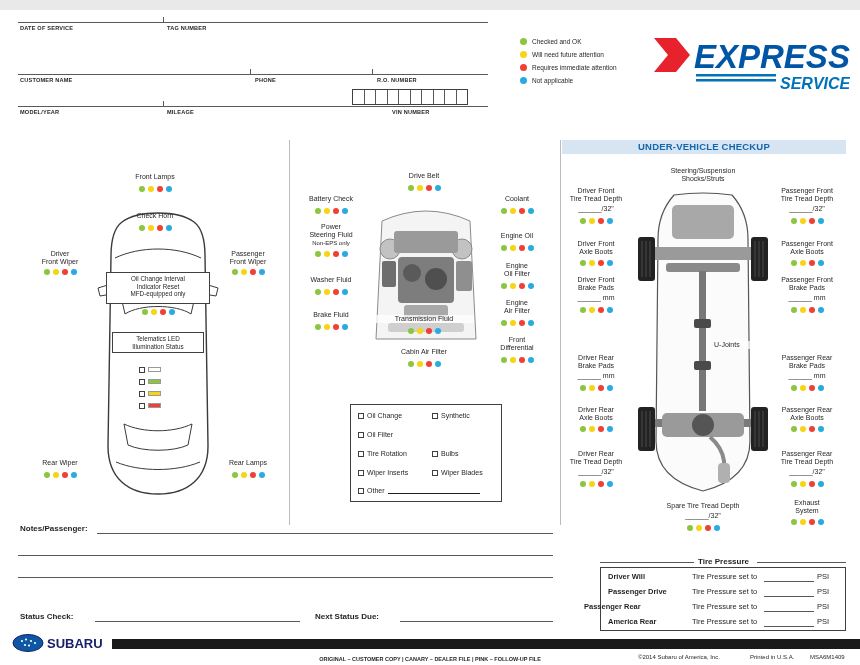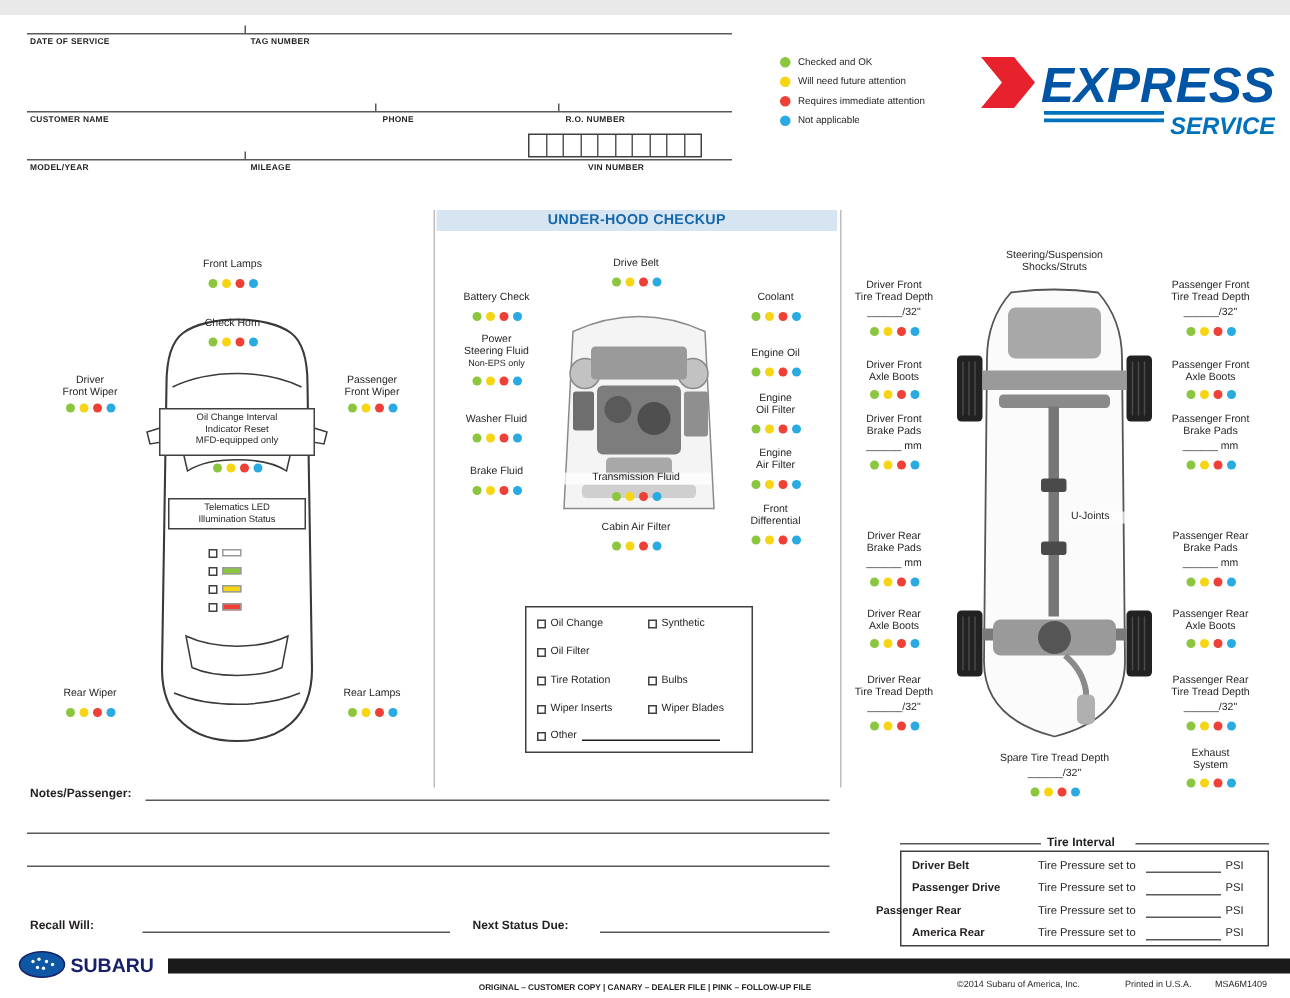--- a/index.html
+++ b/index.html
@@ -85,21 +85,21 @@
   </div>
 
   <svg class="abs" style="left:650px;top:20px" width="200" height="62" viewBox="0 0 200 62">
     <polygon points="4,8 26,8 40,25 26,42 4,42 18,25" fill="#e8222d"></polygon>
     <text x="44" y="38" font-size="33" font-weight="bold" font-style="italic" fill="#0055a5">EXPRESS</text>
     <rect x="46" y="44" width="80" height="2.5" fill="#0072bc"></rect>
     <rect x="46" y="49" width="80" height="2.5" fill="#0072bc"></rect>
     <text x="130" y="59" font-size="16" font-weight="bold" font-style="italic" fill="#0072bc">SERVICE</text>
   </svg>
 
-  <div class="abs sec-hdr" style="left:291px;top:130px;width:267px">UNDER-HOOD CHECKUP</div>
+  <div class="abs sec-hdr" style="left:562px;top:130px;width:284px">UNDER-VEHICLE CHECKUP</div>
   <div class="abs vdiv" style="left:289px;top:130px;height:385px"></div>
   <div class="abs vdiv" style="left:560px;top:130px;height:385px"></div>
 
   <div class="abs lbl" style="left:115px;top:163px;width:80px">Front Lamps</div>
   <div class="abs dots" style="left:115px;top:175px;width:80px">
       <span class="dot" style="background: rgb(140, 198, 62);"></span>
       <span class="dot" style="background: rgb(246, 213, 21);"></span>
       <span class="dot" style="background: rgb(238, 64, 54);"></span>
       <span class="dot" style="background: rgb(41, 171, 226);"></span>
     </div>
@@ -492,31 +492,31 @@
       <span class="dot" style="background: rgb(246, 213, 21);"></span>
       <span class="dot" style="background: rgb(238, 64, 54);"></span>
       <span class="dot" style="background: rgb(41, 171, 226);"></span>
     </div>
 
   <div class="abs bold8" style="left:20px;top:514px">Notes/Passenger:</div>
   <div class="abs hline" style="left:97px;top:523px;width:456px"></div>
   <div class="abs hline" style="left:18px;top:545px;width:535px"></div>
   <div class="abs hline" style="left:18px;top:567px;width:535px"></div>
 
-  <div class="abs bold8" style="left:20px;top:602px">Recall Will:</div>
+  <div class="abs bold8" style="left:20px;top:602px">Status Check:</div>
   <div class="abs hline" style="left:95px;top:611px;width:205px"></div>
   <div class="abs bold8" style="left:315px;top:602px">Next Status Due:</div>
   <div class="abs hline" style="left:400px;top:611px;width:153px"></div>
 
   <div class="abs hline" style="left:600px;top:552px;width:94px"></div>
-  <div class="abs bold8" style="left:698px;top:547px">Tire Interval</div>
+  <div class="abs bold8" style="left:698px;top:547px">Tire Pressure</div>
   <div class="abs hline" style="left:757px;top:552px;width:89px"></div>
   <div class="abs box" style="left:600px;top:557px;width:246px;height:64px;background:transparent"></div>
 
-  <div class="abs tp-pos" style="left:608px;top:562px">Driver Belt</div>
+  <div class="abs tp-pos" style="left:608px;top:562px">Driver Will</div>
   <div class="abs tp-txt" style="left:692px;top:562px">Tire Pressure set to</div>
   <div class="abs hline" style="left:764px;top:571px;width:50px"></div>
   <div class="abs tp-txt" style="left:817px;top:562px">PSI</div>
 
   <div class="abs tp-pos" style="left:608px;top:577px">Passenger Drive</div>
   <div class="abs tp-txt" style="left:692px;top:577px">Tire Pressure set to</div>
   <div class="abs hline" style="left:764px;top:586px;width:50px"></div>
   <div class="abs tp-txt" style="left:817px;top:577px">PSI</div>
 
   <div class="abs tp-pos" style="left:584px;top:592px">Passenger Rear</div>

